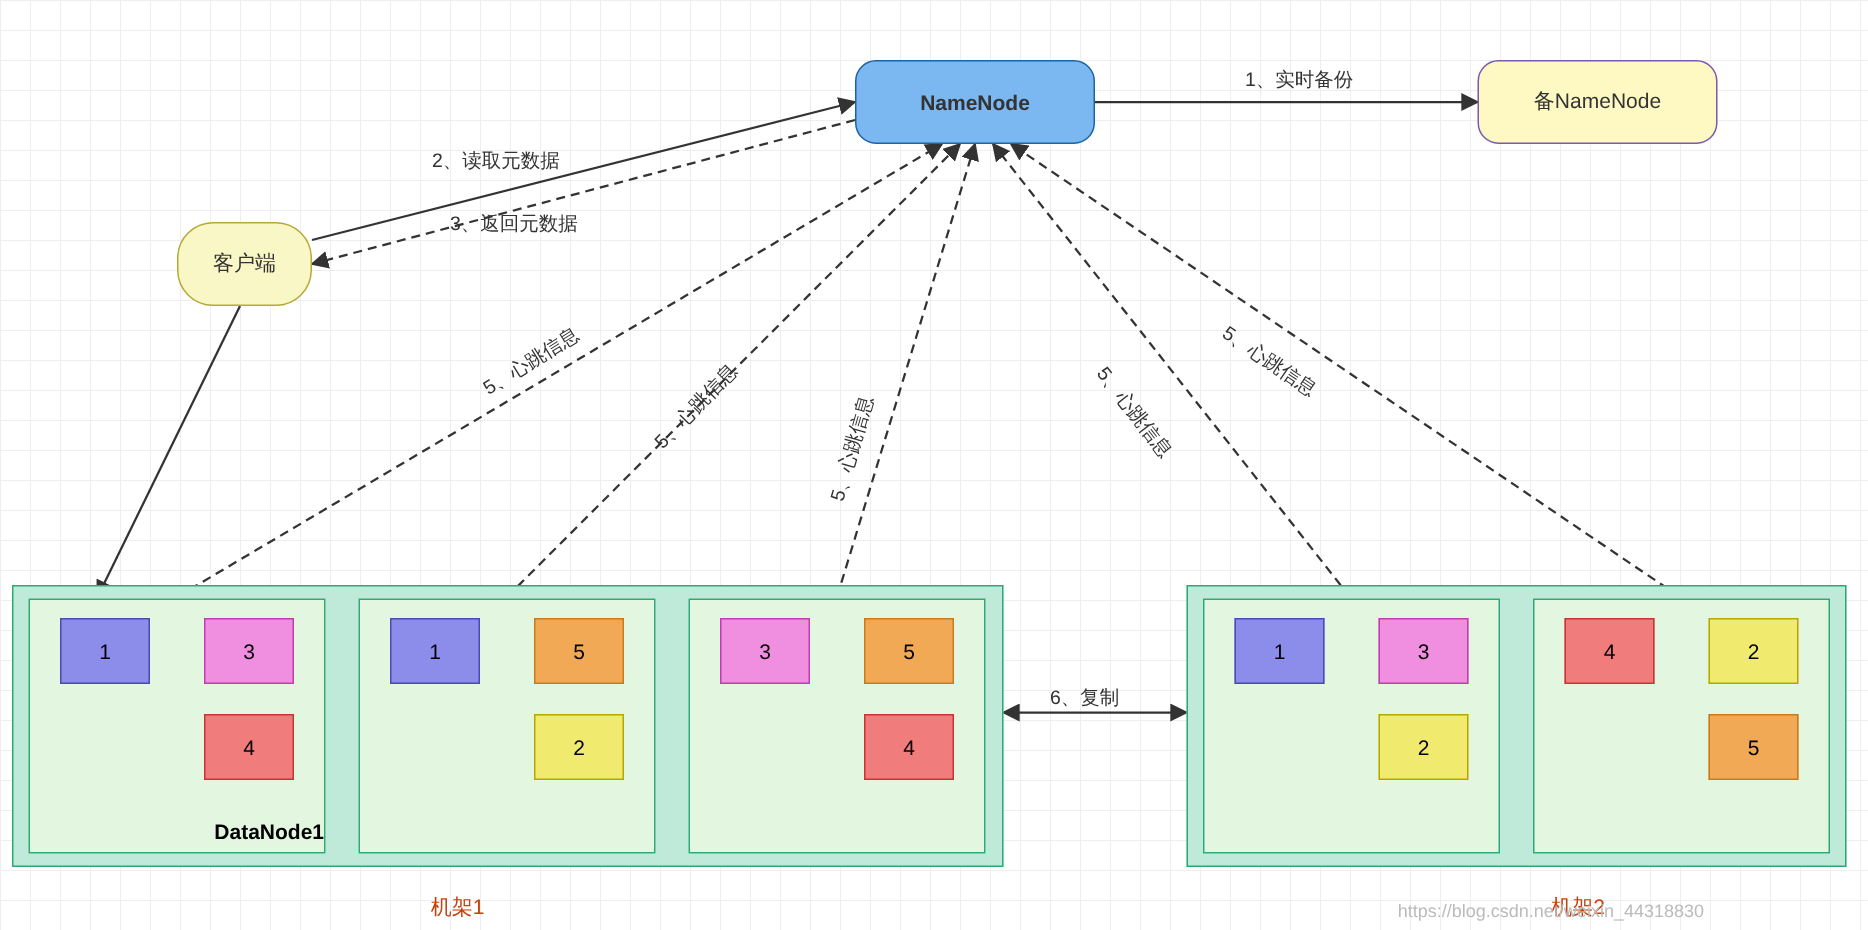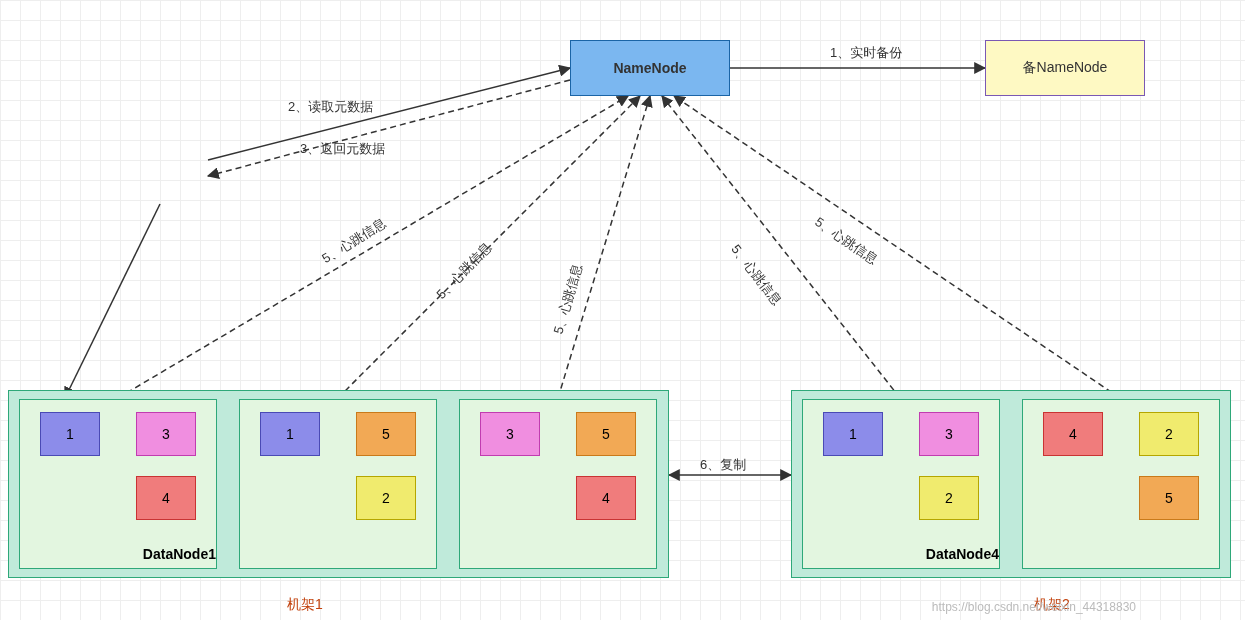--- a/index.html
+++ b/index.html
@@ -27,20 +27,21 @@
     pointer-events: none;
   }
   .node {
     position: absolute;
     box-sizing: border-box;
     display: flex;
     align-items: center;
     justify-content: center;
     font-size: 14px;
     color: #333;
+    border-radius: 14px;
   }
   .namenode {
     left: 570px; top: 40px;
     width: 160px; height: 56px;
     background: #7bb7f0;
     border: 1px solid #1a64a6;
     font-weight: bold;
   }
   .backup {
     left: 985px; top: 40px;
@@ -163,20 +164,21 @@
   <div class="edge-label" style="left:300px; top:140px;">3、返回元数据</div>
   <div class="edge-label" style="left:700px; top:456px;">6、复制</div>
   <div class="edge-label" style="left:318px; top:232px; transform:rotate(-32deg);">5、心跳信息</div>
   <div class="edge-label" style="left:428px; top:262px; transform:rotate(-46deg);">5、心跳信息</div>
   <div class="edge-label" style="left:532px; top:290px; transform:rotate(-74deg);">5、心跳信息</div>
   <div class="edge-label" style="left:720px; top:266px; transform:rotate(52deg);">5、心跳信息</div>
   <div class="edge-label" style="left:810px; top:232px; transform:rotate(34deg);">5、心跳信息</div>
 
   <div class="node namenode">NameNode</div>
   <div class="node backup">备NameNode</div>
+  <div class="node client">客户端</div>
 
   <div class="rack rack1">
     <div class="datanode dn1">
       <div class="blocks">
         <div class="block c1 pos-tl">1</div>
         <div class="block c3 pos-tr">3</div>
         <div class="block c4 pos-br">4</div>
       </div>
       <div class="dn-label">DataNode1</div>
     </div>
@@ -197,21 +199,20 @@
   </div>
   <div class="rack-label racklabel1">机架1</div>
 
   <div class="rack rack2">
     <div class="datanode dn4">
       <div class="blocks">
         <div class="block c1 pos-tl">1</div>
         <div class="block c3 pos-tr">3</div>
         <div class="block c2 pos-br">2</div>
       </div>
-      <div class="dn-label">DataNode4</div>
     </div>
     <div class="datanode dn5">
       <div class="blocks">
         <div class="block c4 pos-tl">4</div>
         <div class="block c2 pos-tr">2</div>
         <div class="block c5 pos-br">5</div>
       </div>
     </div>
   </div>
   <div class="rack-label racklabel2">机架2</div>

